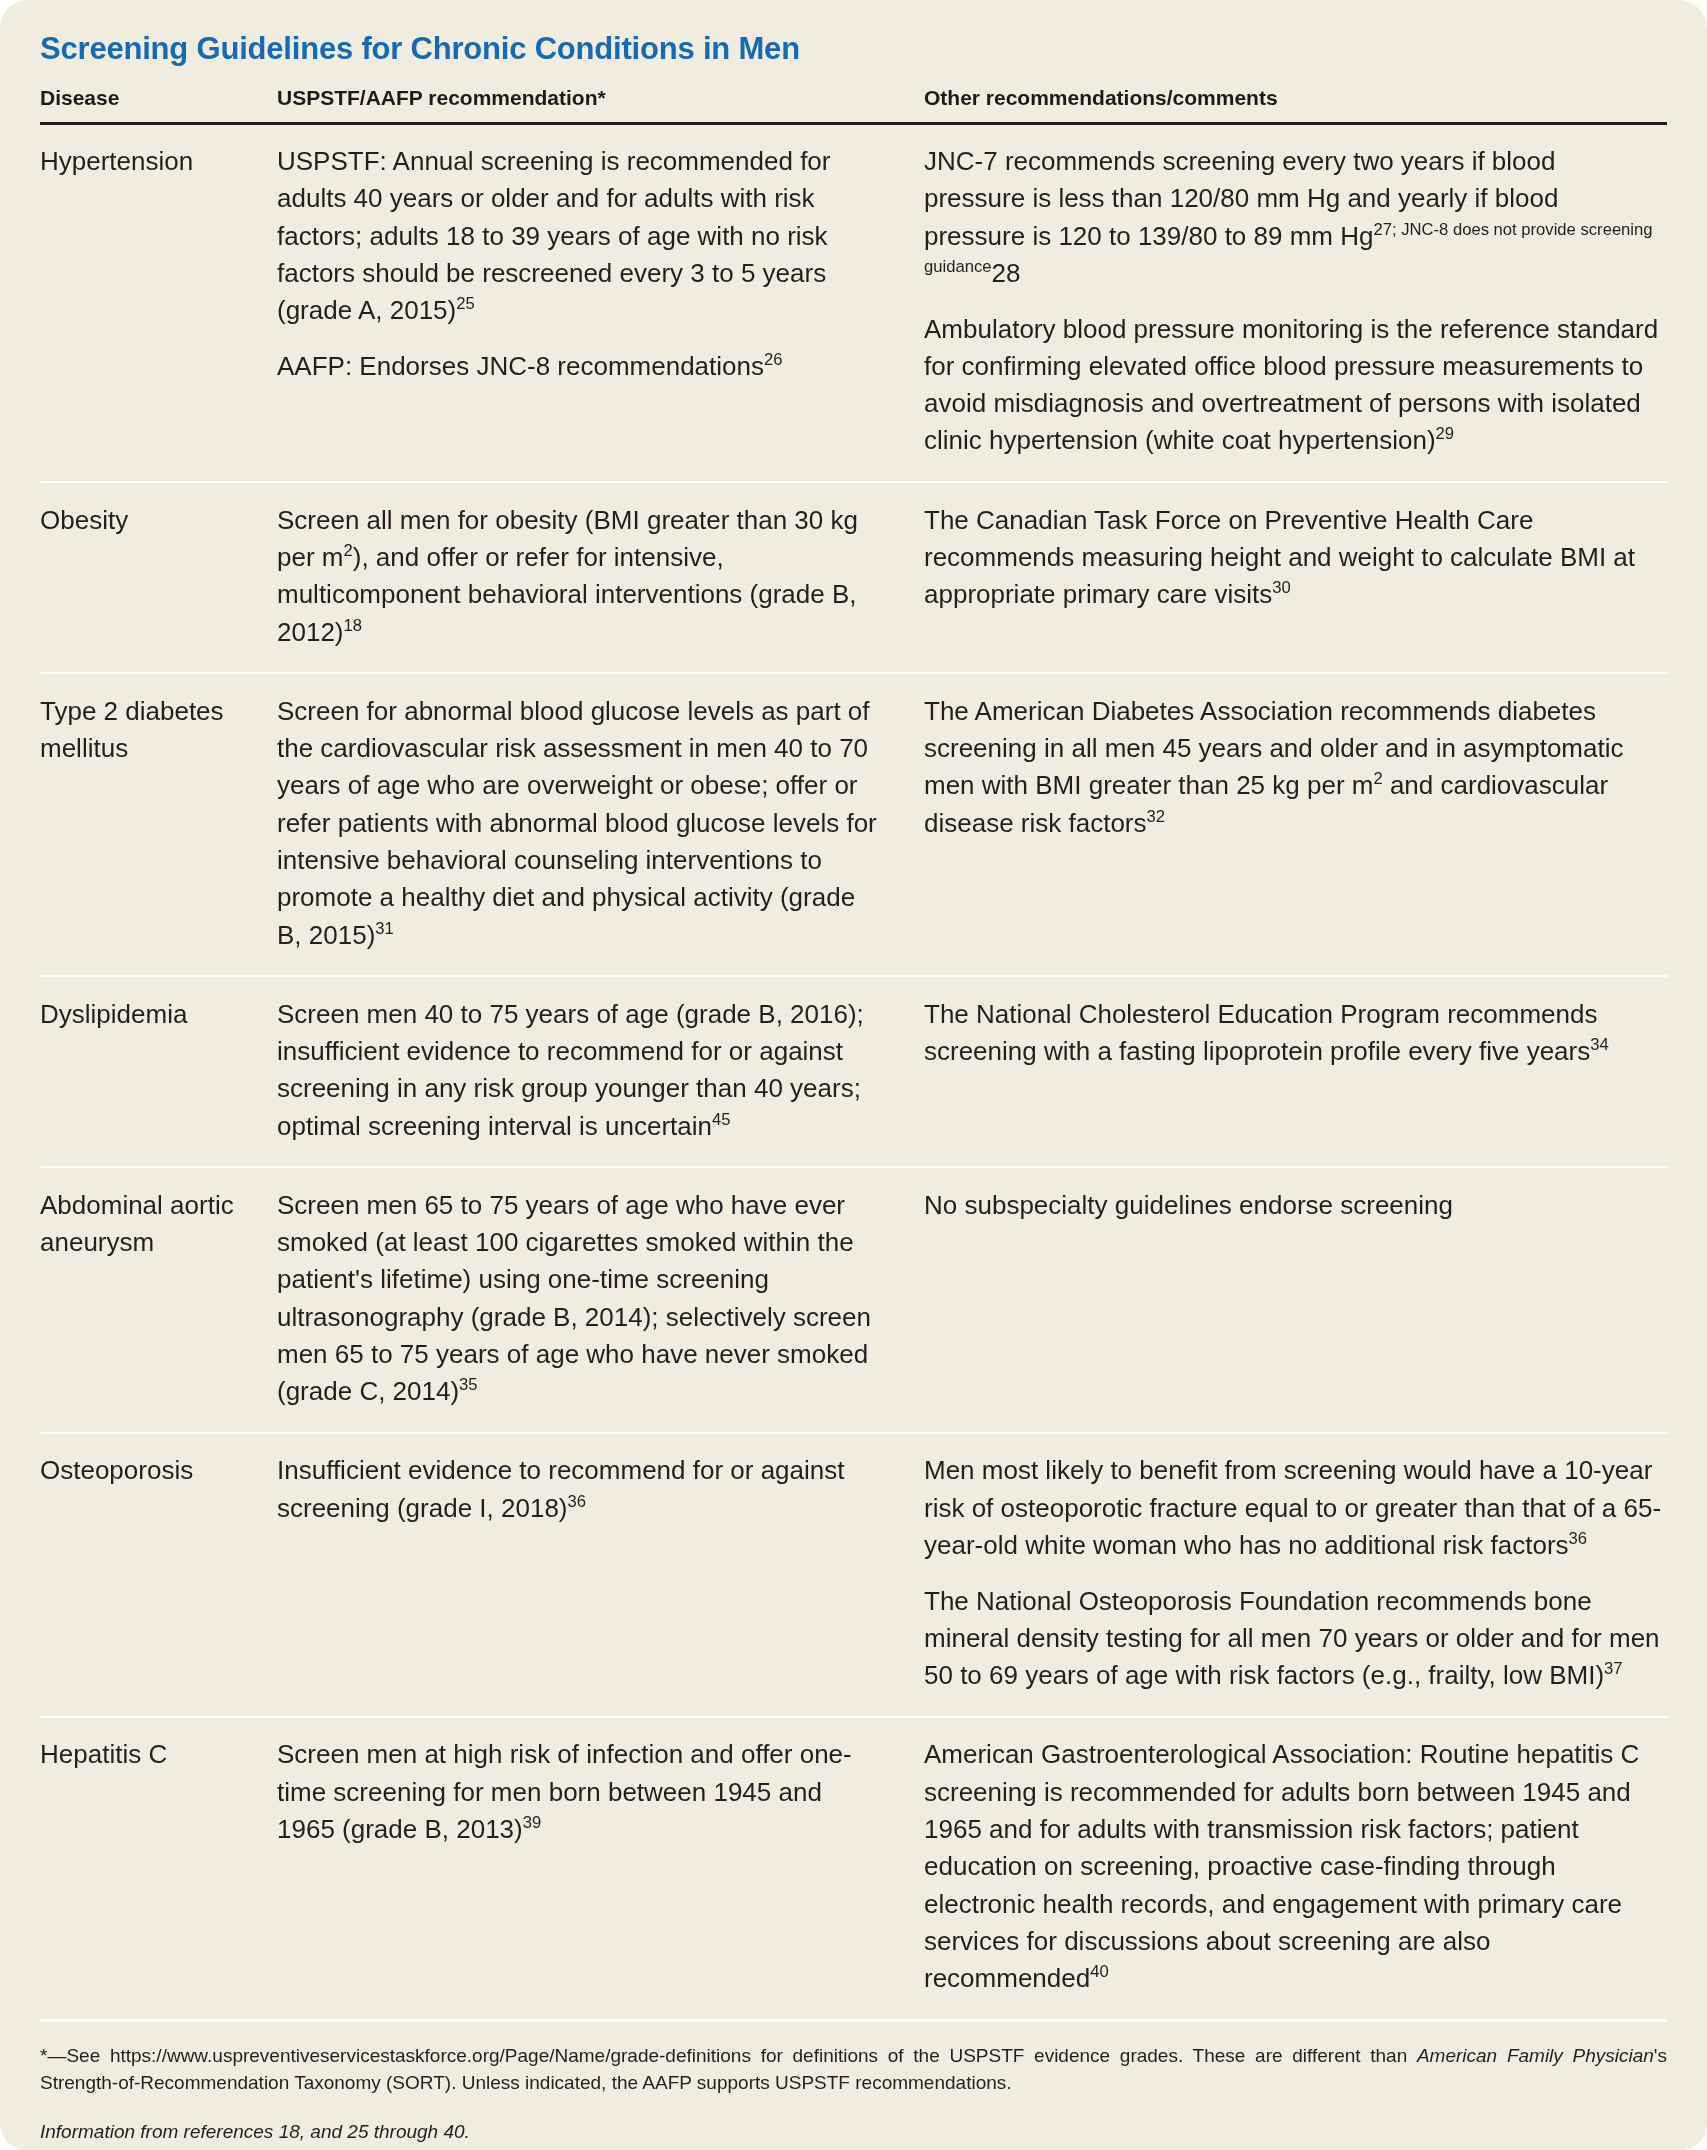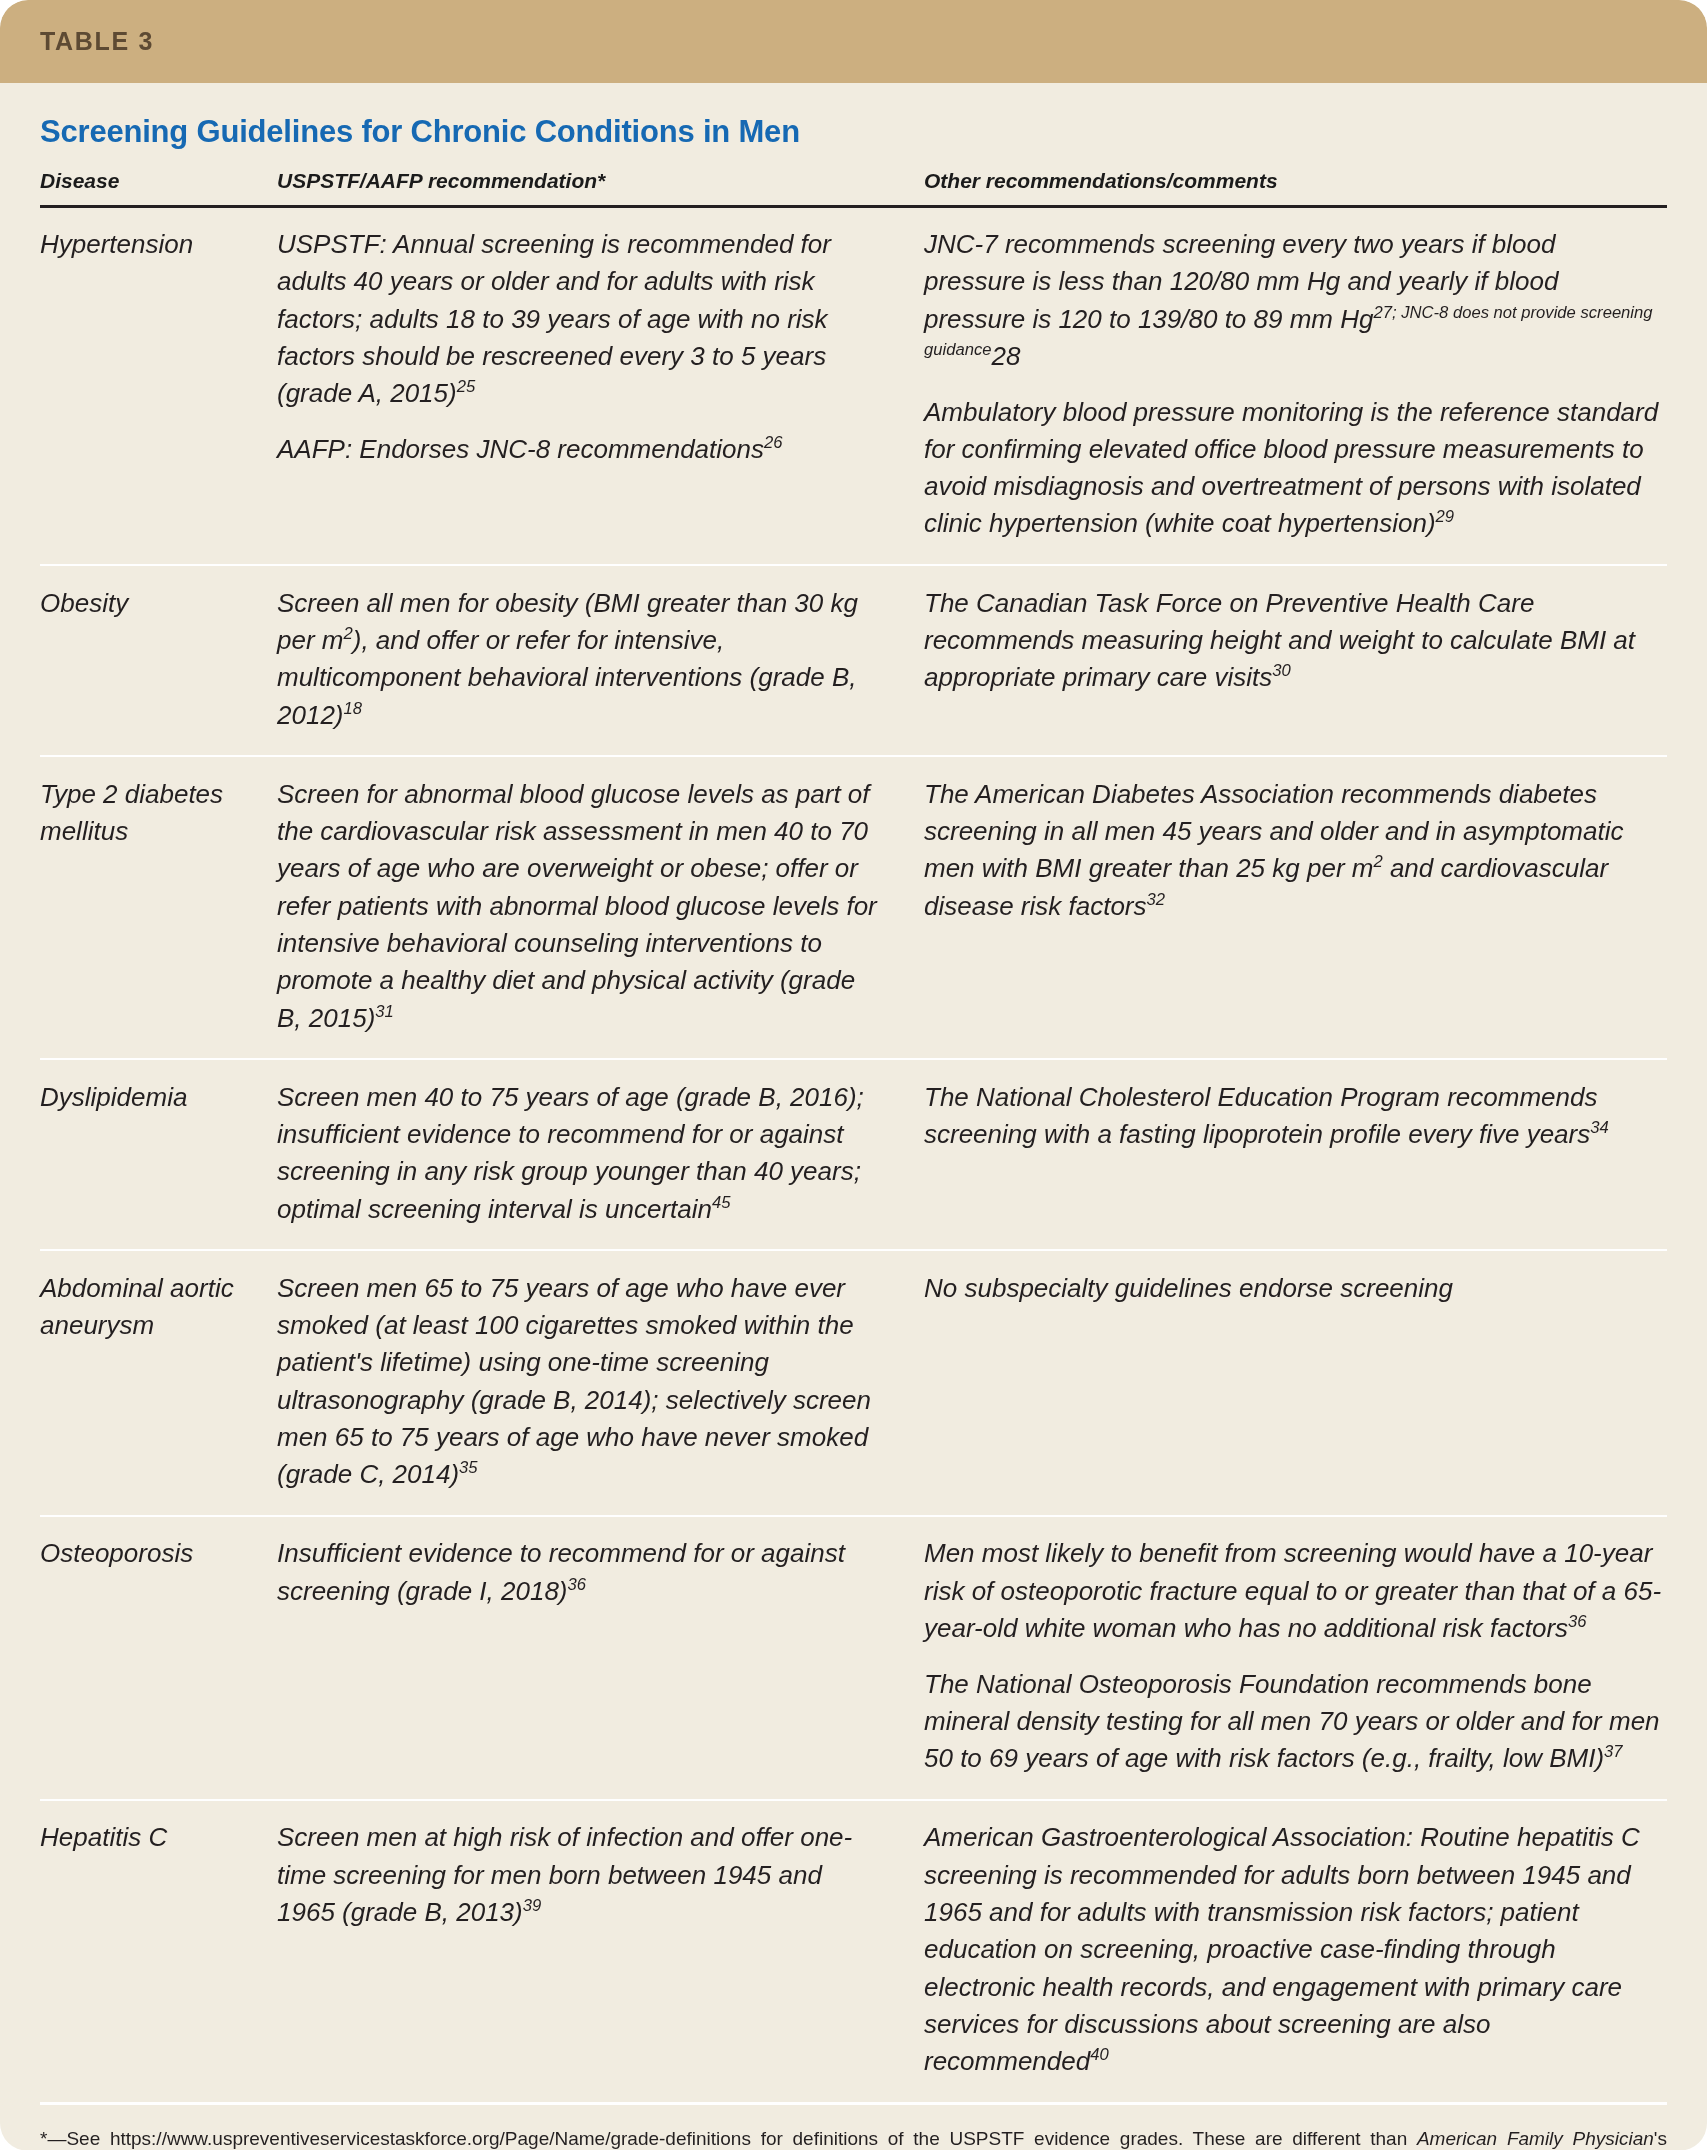--- a/index.html
+++ b/index.html
@@ -56,21 +56,20 @@
     letter-spacing: -0.2px;
     padding-top: 32px;
     padding-bottom: 20px;
     line-height: 1.1;
   }
 
   table.grid {
     width: 100%;
     border-collapse: collapse;
     table-layout: fixed;
-    font-style: italic;
   }
 
   col.c-disease   { width: 237px; }
   col.c-uspstf    { width: 620px; }
   col.c-other     { width: 770px; }
 
   thead th {
     text-align: left;
     vertical-align: bottom;
     font-size: 21px;
@@ -113,23 +112,20 @@
   }
   .fn:last-child { margin-bottom: 0; }
   .fn-italic { font-style: italic; }
   .fn em { font-style: italic; }
 </style>
 </head>
 <body>
 
 <div class="table-card">
 
-  <div class="banner">
-    <span class="banner-label">TABLE 3</span>
-  </div>
 
   <div class="card-body">
 
     <div class="table-title">Screening Guidelines for Chronic Conditions in Men</div>
 
     <table class="grid">
       <colgroup>
         <col class="c-disease">
         <col class="c-uspstf">
         <col class="c-other">

